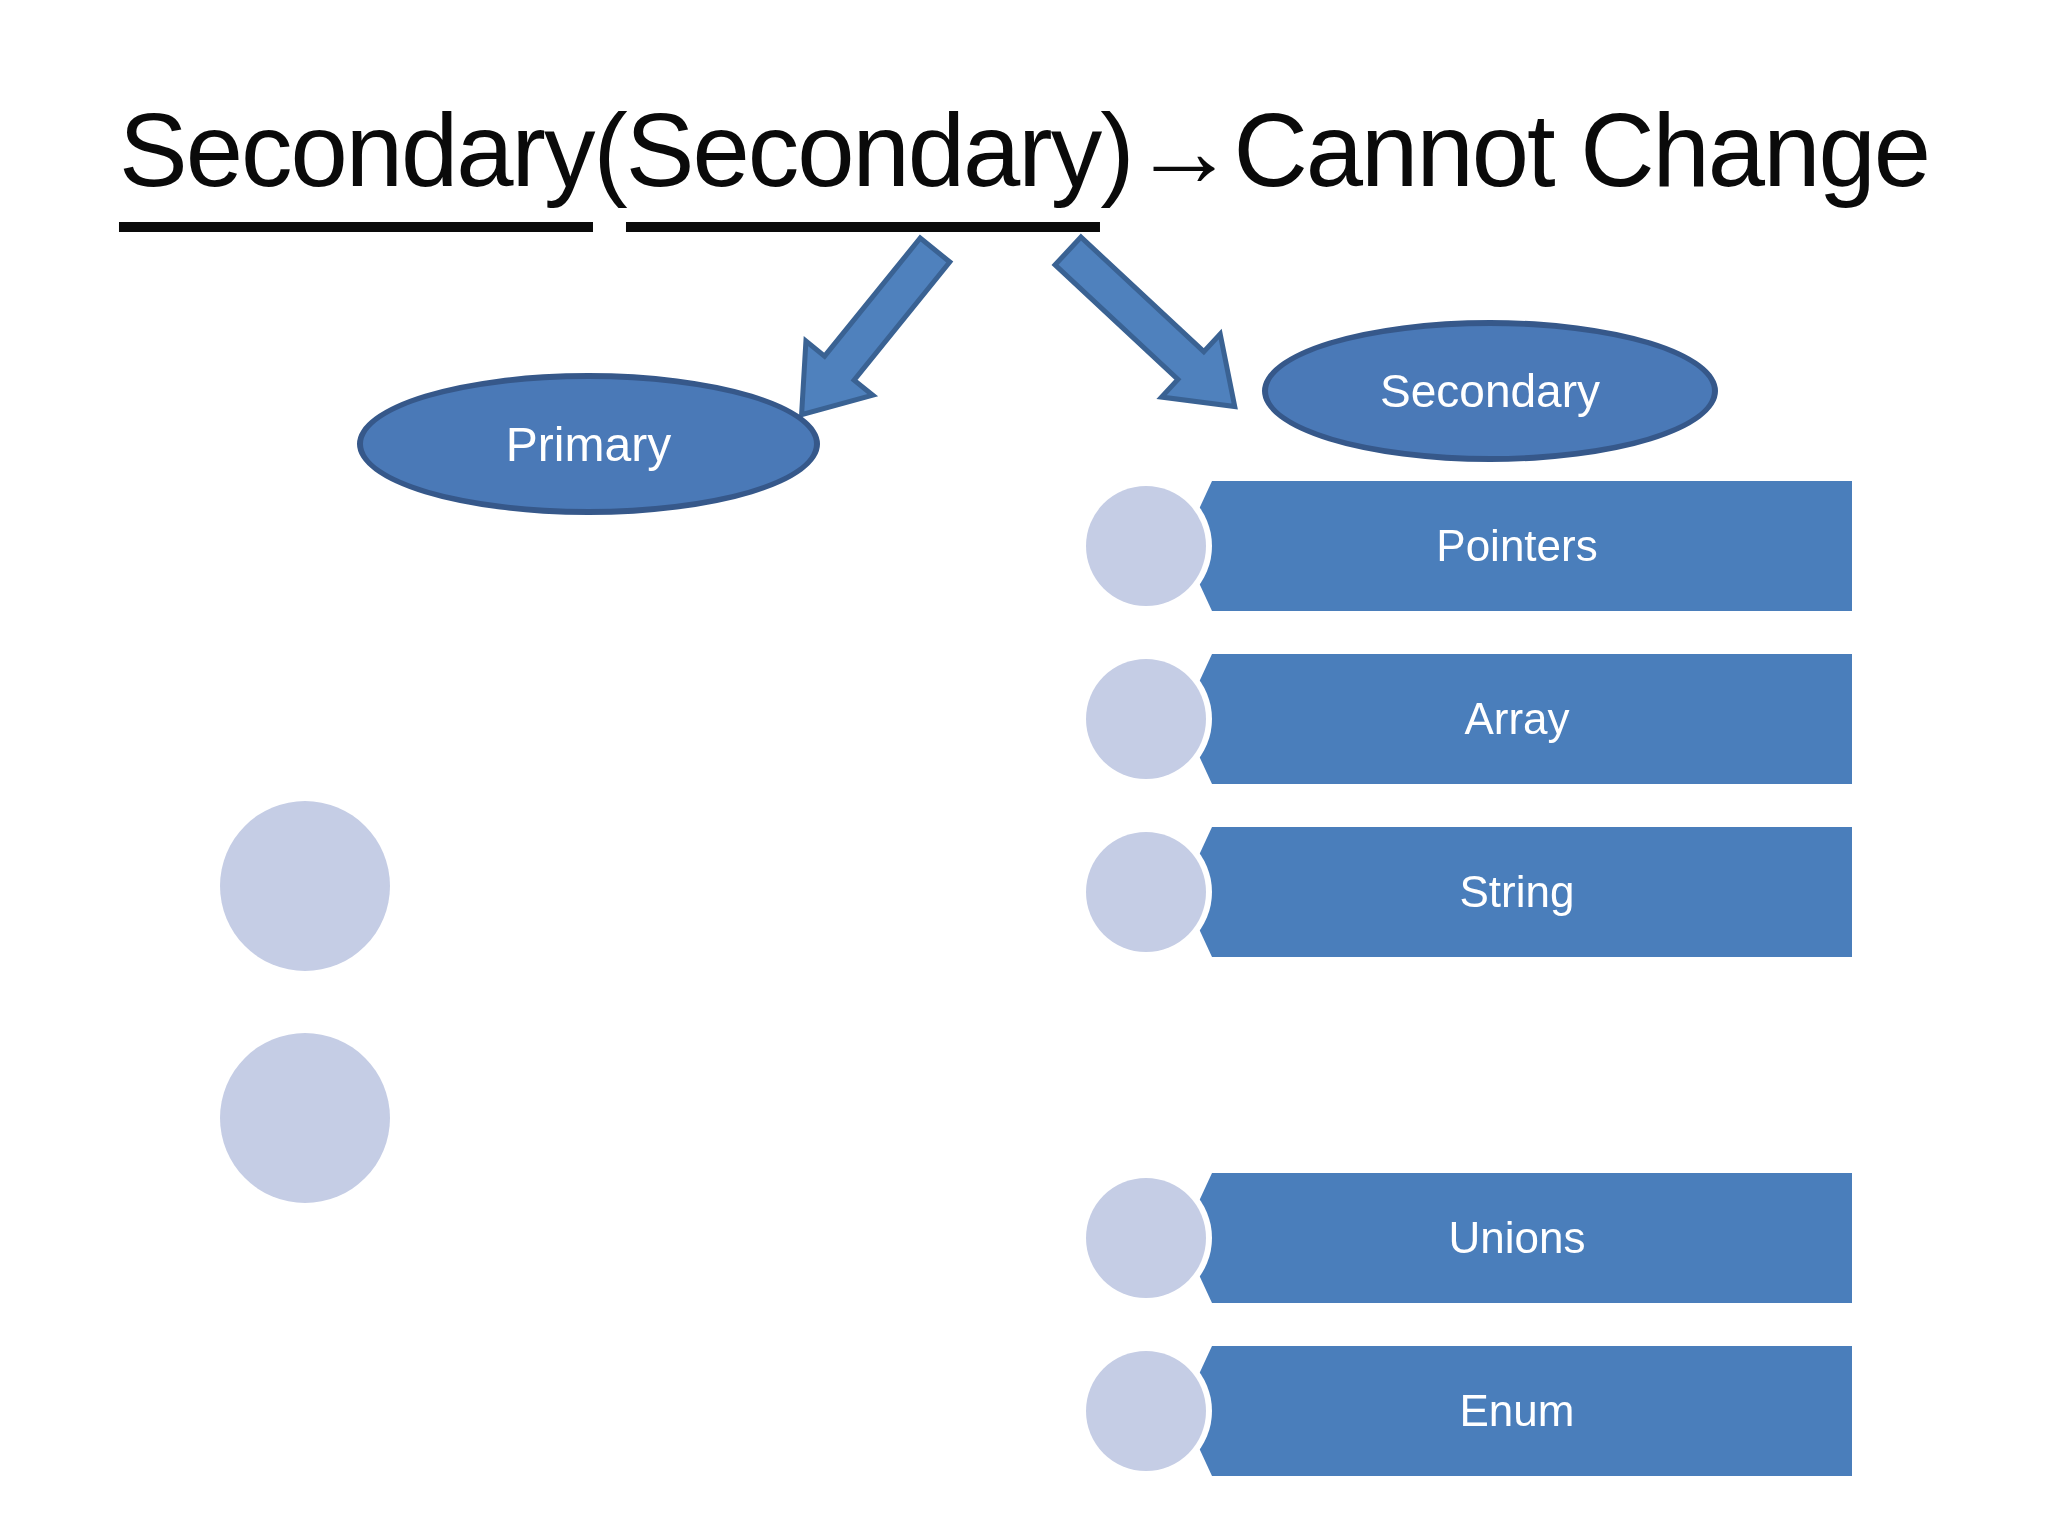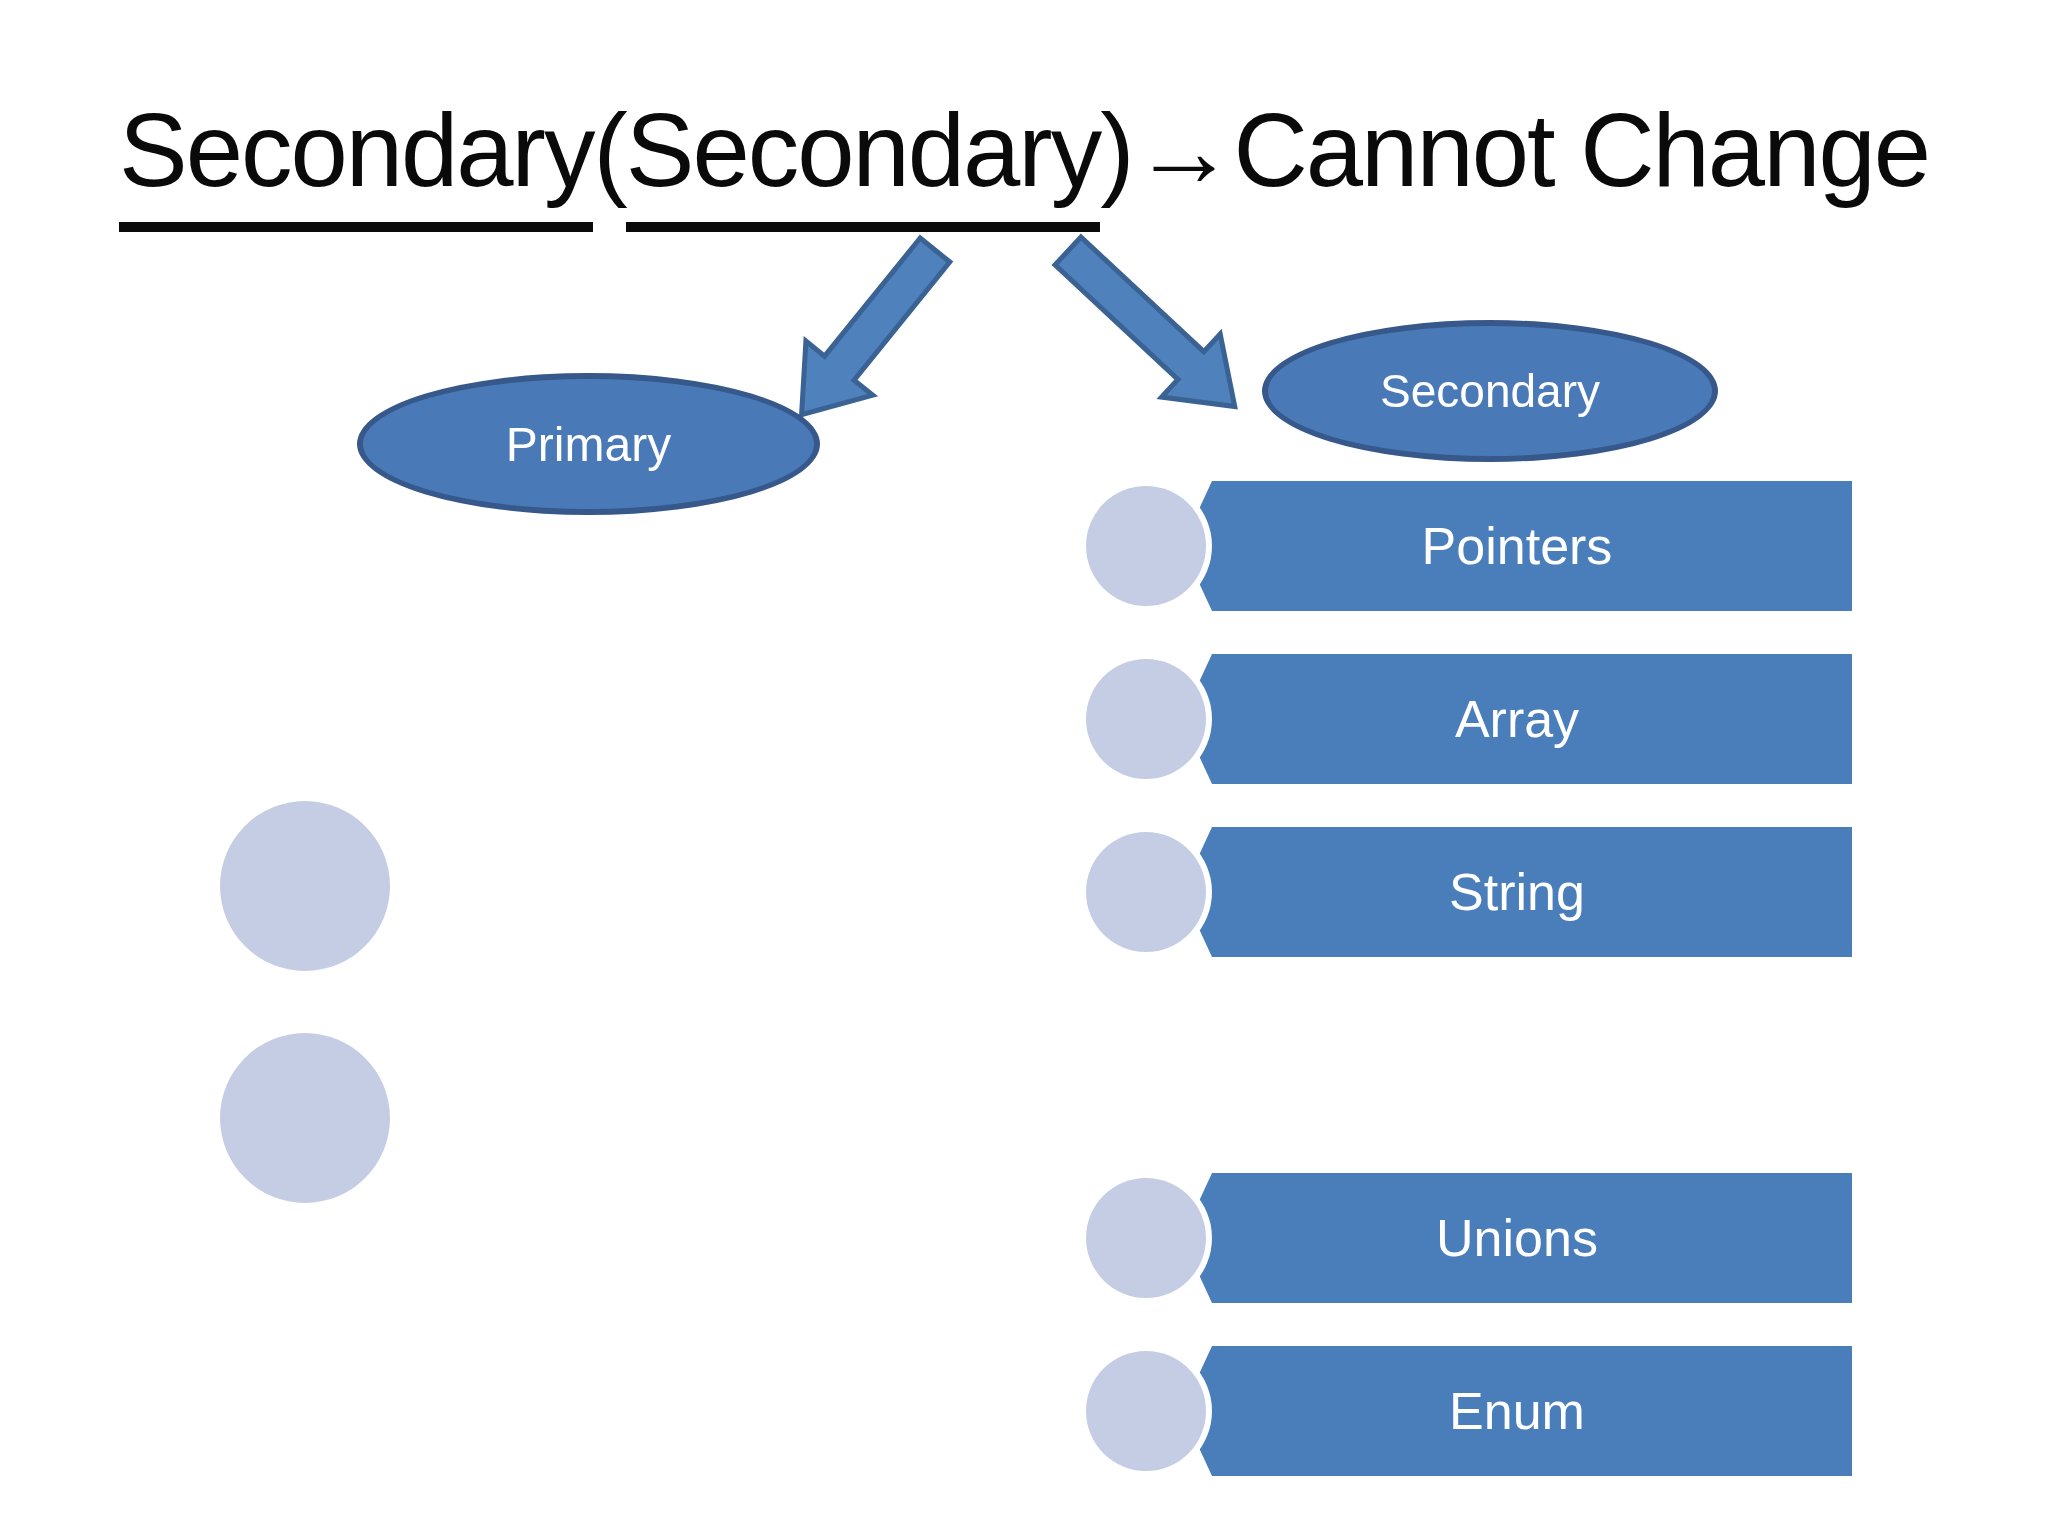--- a/index.html
+++ b/index.html
@@ -97,21 +97,21 @@
     box-shadow: 0 0 0 7px #ffffff;
   }
   .item.left.row-0 { top: 566px; }
   .item.left.row-1 { top: 800px; }
   .item.left.row-2 { top: 1032px; }
 
   .item.right { left: 1086px; width: 766px; height: 130px; }
   .item.right .banner {
     left: 96px; width: 670px;
     clip-path: polygon(30px 0, 100% 0, 100% 100%, 30px 100%, 0 50%);
-    font-size: 52px;
+    font-size: 44px;
   }
   .item.right .bullet {
     left: 0; top: 5px; width: 120px; height: 120px;
     box-shadow: 0 0 0 6px #ffffff;
   }
   .item.right.row-0 { top: 481px; }
   .item.right.row-1 { top: 654px; }
   .item.right.row-2 { top: 827px; }
   .item.right.row-3 { top: 1000px; }
   .item.right.row-4 { top: 1173px; }

